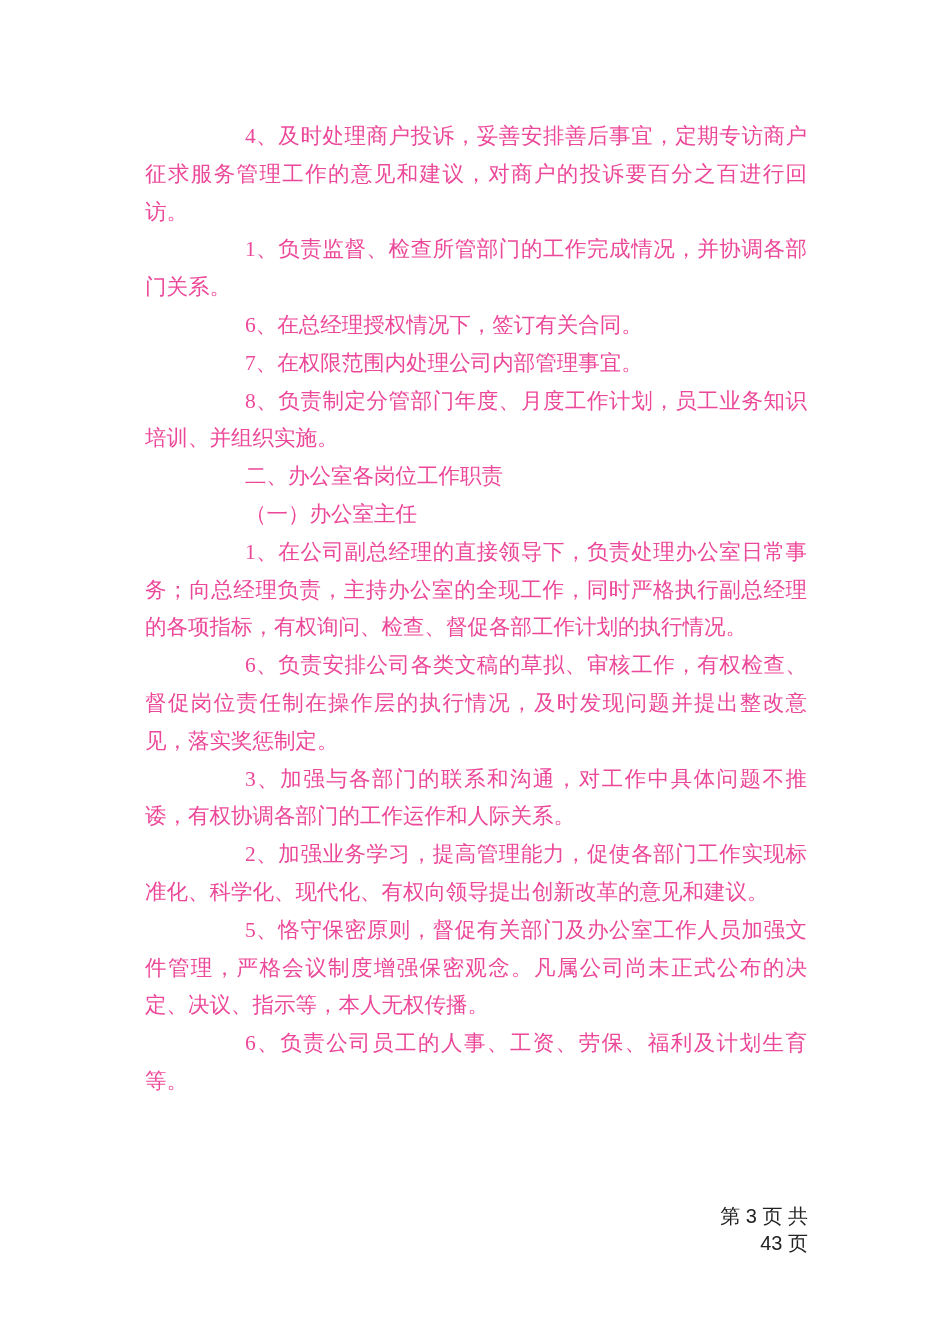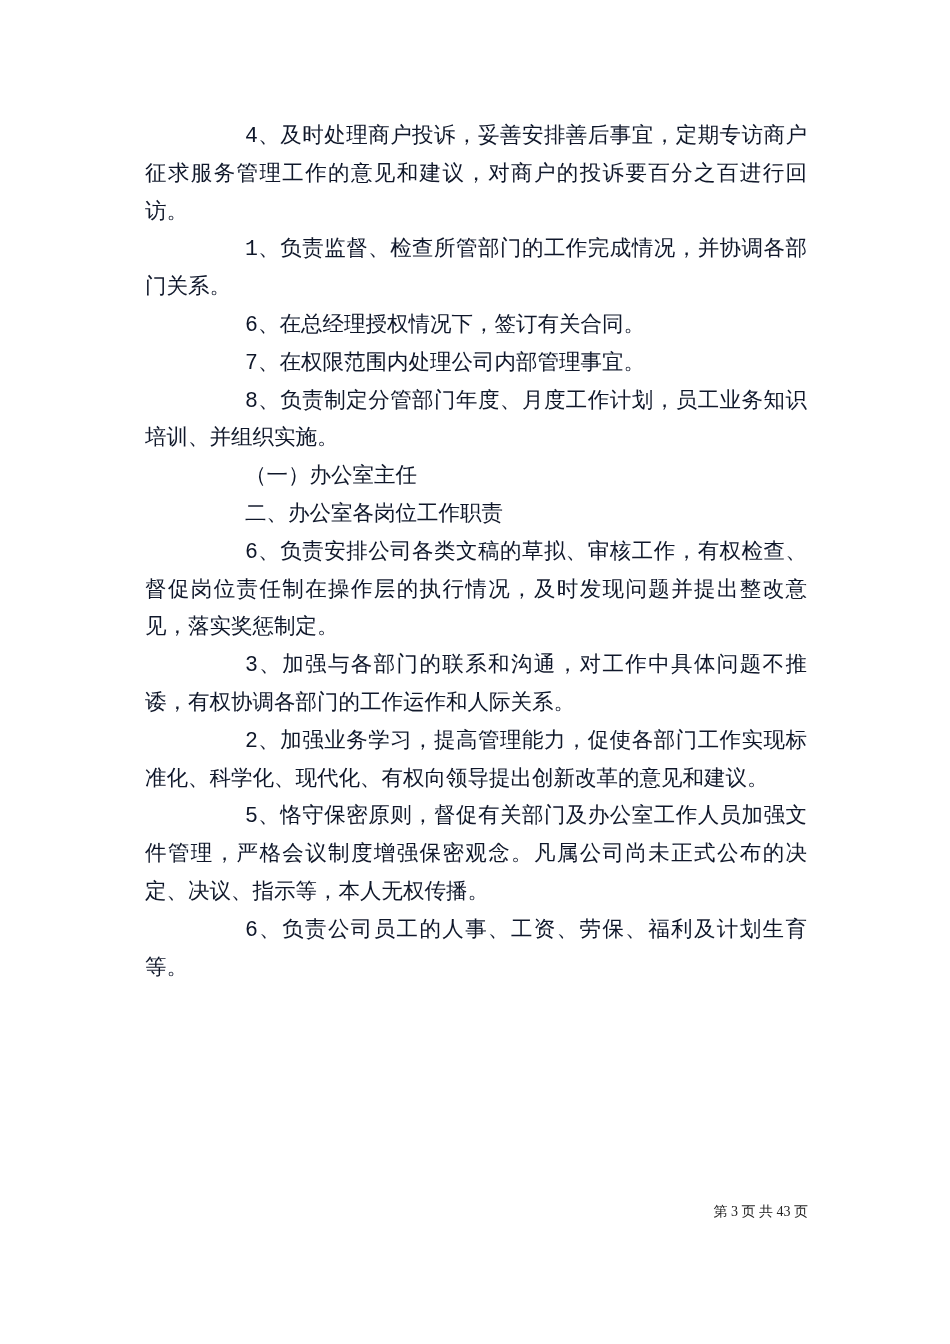--- a/index.html
+++ b/index.html
@@ -1,41 +1,42 @@
 <!DOCTYPE html>
 <html><head>
 <meta charset="utf-8">
 <style>
   html, body { margin: 0; padding: 0; background: #ffffff; }
   body { width: 950px; height: 1344px; position: relative; overflow: hidden; }
   .page {
     position: absolute; left: 145px; top: 118px; width: 662px;
-    font-family: Liberation Mono, monospace;
-    font-size: 21.5px; color: #0f172a; line-height: 37.8px;
+    font-family: Liberation Serif, serif;
+    font-size: 21.5px; color: #ec4899; line-height: 37.8px;
   }
   .p { margin: 0; padding: 0; text-align: justify; text-align-last: left; }
   .indent { text-indent: 100px; }
   .heading { padding-left: 100px; }
   .sub { padding-left: 100px; }
   .footer {
     position: absolute; top: 1203px; left: 700px; width: 108px; text-align: right;
-    font-family: Liberation Serif, serif; font-size: 14px; color: #222222;
+    font-family: Liberation Sans, sans-serif; font-size: 20px; color: #222222;
   }
 </style>
 </head>
 <body>
 
 <div class="page">
   <p class="p indent">4、及时处理商户投诉，妥善安排善后事宜，定期专访商户征求服务管理工作的意见和建议，对商户的投诉要百分之百进行回访。</p>
   <p class="p indent">1、负责监督、检查所管部门的工作完成情况，并协调各部门关系。</p>
   <p class="p indent">6、在总经理授权情况下，签订有关合同。</p>
   <p class="p indent">7、在权限范围内处理公司内部管理事宜。</p>
   <p class="p indent">8、负责制定分管部门年度、月度工作计划，员工业务知识培训、并组织实施。</p>
+  <p class="p heading">二、办公室各岗位工作职责</p>
   <p class="p sub">（一）办公室主任</p>
-  <p class="p heading">二、办公室各岗位工作职责</p>
+  <p class="p indent">1、在公司副总经理的直接领导下，负责处理办公室日常事务；向总经理负责，主持办公室的全现工作，同时严格执行副总经理的各项指标，有权询问、检查、督促各部工作计划的执行情况。</p>
   <p class="p indent">6、负责安排公司各类文稿的草拟、审核工作，有权检查、督促岗位责任制在操作层的执行情况，及时发现问题并提出整改意见，落实奖惩制定。</p>
   <p class="p indent">3、加强与各部门的联系和沟通，对工作中具体问题不推诿，有权协调各部门的工作运作和人际关系。</p>
   <p class="p indent">2、加强业务学习，提高管理能力，促使各部门工作实现标准化、科学化、现代化、有权向领导提出创新改革的意见和建议。</p>
   <p class="p indent">5、恪守保密原则，督促有关部门及办公室工作人员加强文件管理，严格会议制度增强保密观念。凡属公司尚未正式公布的决定、决议、指示等，本人无权传播。</p>
   <p class="p indent">6、负责公司员工的人事、工资、劳保、福利及计划生育等。</p>
 </div>
 
 <div class="footer">第 3 页 共 43 页</div>
 
 </body></html>

